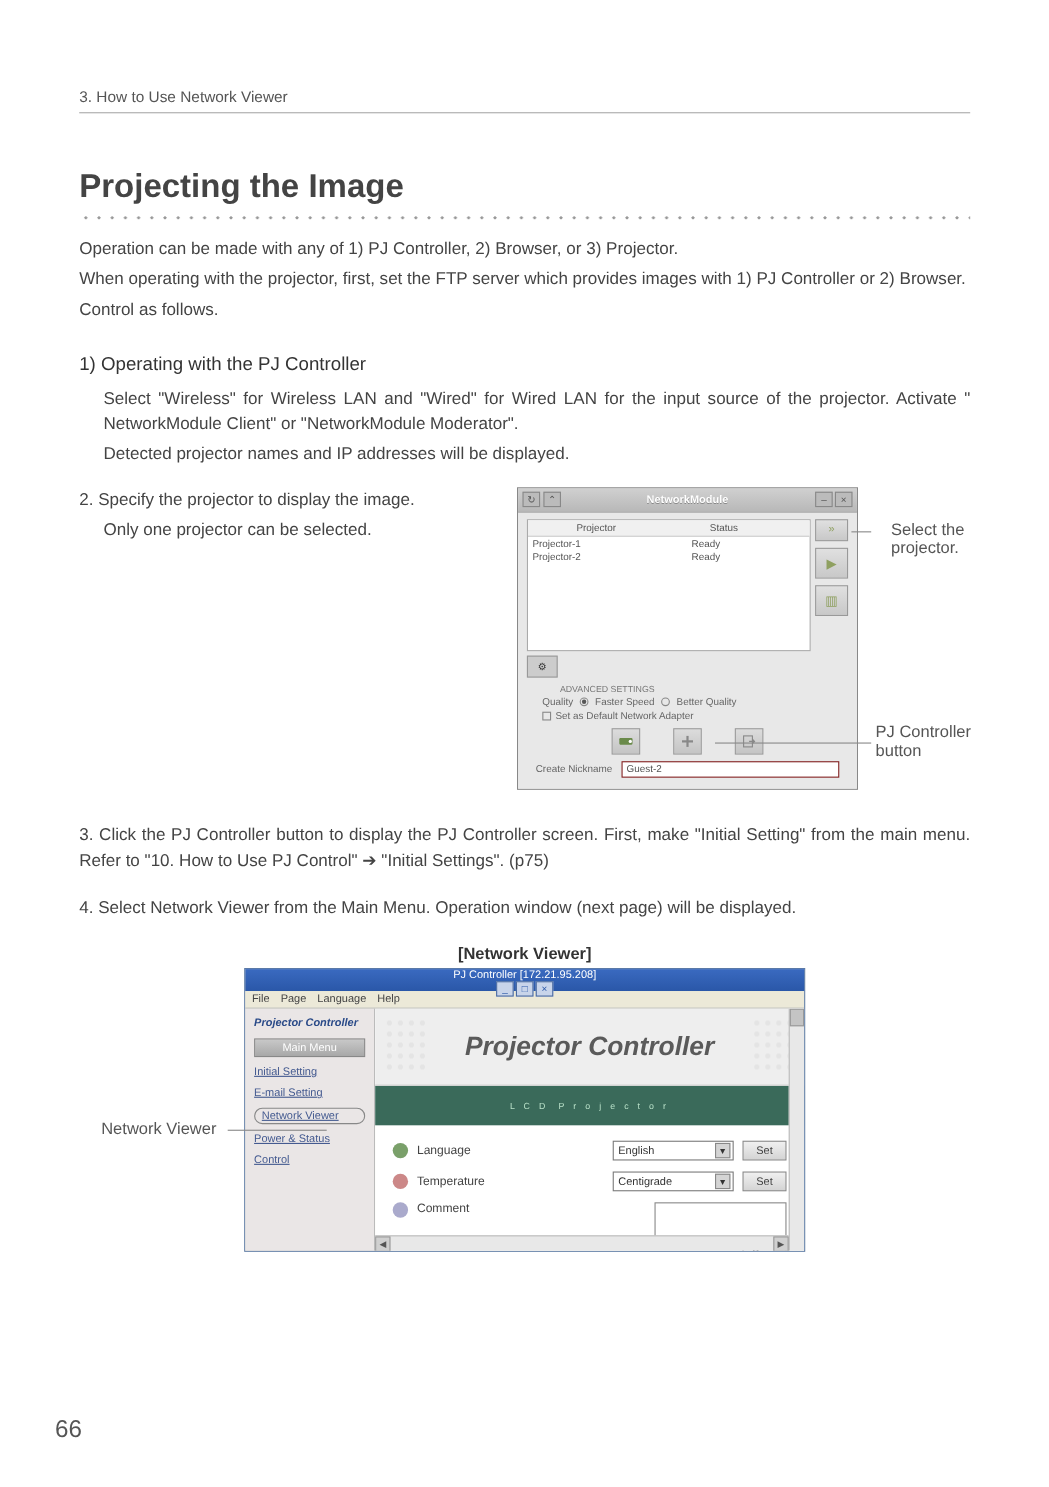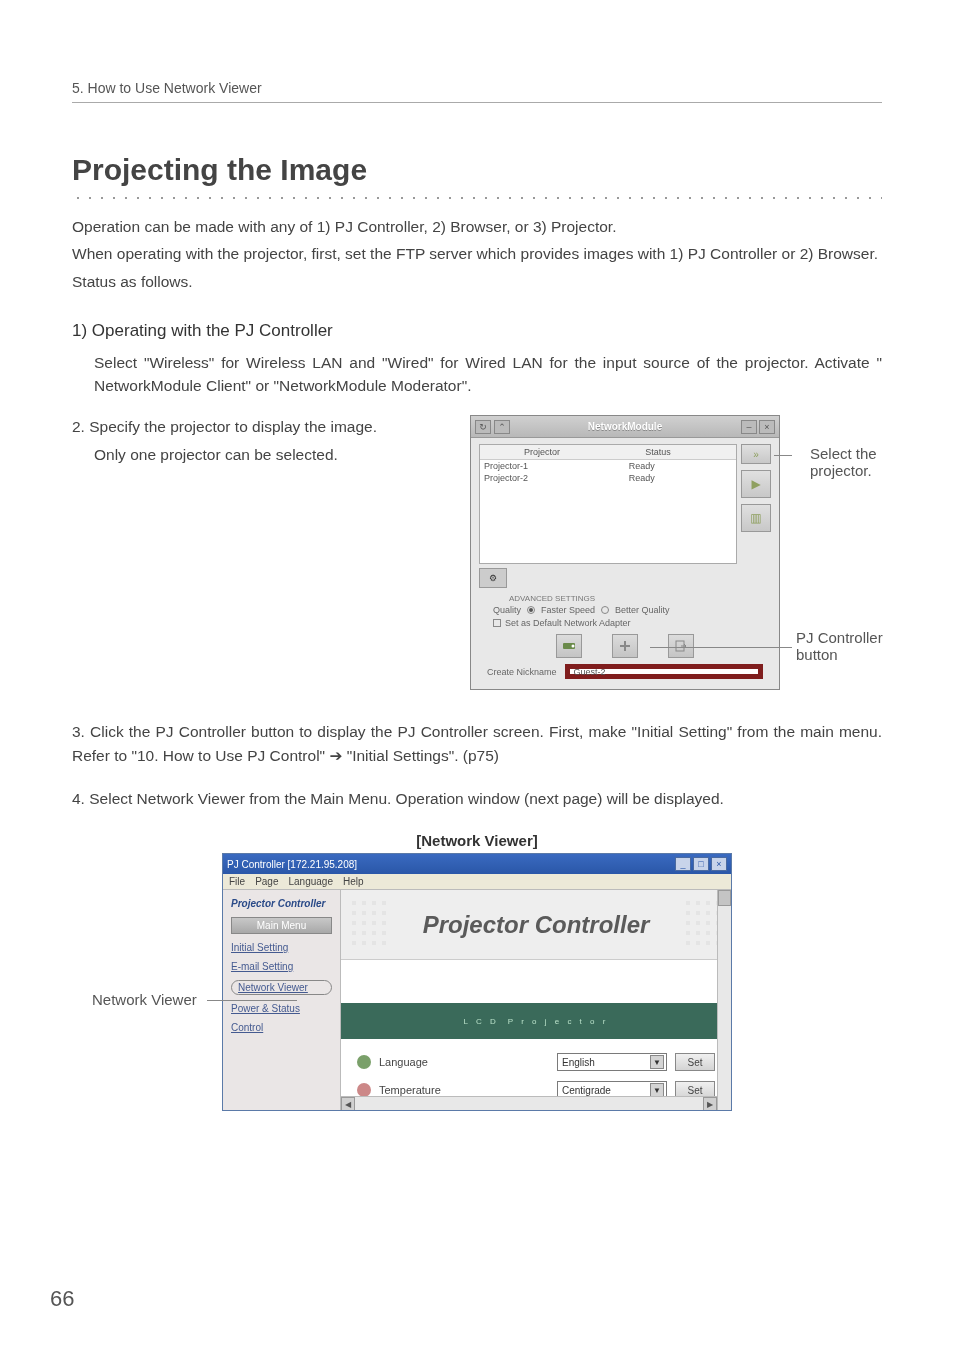--- a/index.html
+++ b/index.html
@@ -142,21 +142,21 @@
       display:flex; gap: 30px; justify-content:center; margin: 2px 0 6px 0;
     }
     .nm-bot-btn {
       width: 26px; height: 24px; background: linear-gradient(#dcdcdc,#c4c4c4);
       border: 1px solid #999; display:flex;align-items:center;justify-content:center;
     }
     .nm-nickrow {
       display:flex; align-items:center; gap: 8px; font-size:9px; color:#666; padding: 0 8px;
     }
     .nm-nick-input {
-      flex:1; height:15px; background:#fff; border:5px solid #7f1d1d;
+      flex:1; height:15px; background:#fff; border:1px solid #7f1d1d;
       display:flex; align-items:center; padding:0 4px; font-size:9px; color:#555;
     }
     .annotation {
       position: absolute;
       font-size: 15px;
       color: #555;
     }
     .leader {
       position:absolute;
       border-top: 1px solid #888;
@@ -182,21 +182,21 @@
     .pjc-window {
       width: 510px;
       border: 1px solid #5b7aa8;
       font-size: 10px;
       background: #ece9d8;
     }
     .pjc-titlebar {
       height: 20px;
       background: linear-gradient(#3a6ac0, #2a57a8);
       display:flex; align-items:center; justify-content:space-between;
-      padding: 0 4px; color:#fff; font-size:10px;
+      padding: 0 4px; color:#fff; font-size:10px;flex-direction:column;
     }
     .pjc-titlebar-icons { display:flex; gap:2px; }
     .pjc-win-btn {
       width: 16px; height: 14px; background:#c8d4ea; border:1px solid #4a6aa0;
       display:flex;align-items:center;justify-content:center;color:#2a57a8;font-size:9px;
     }
     .pjc-menu {
       background:#ece9d8; border-bottom:1px solid #bbb;
       display:flex; gap:10px; padding: 2px 6px; font-size:10px; color:#444;
     }
@@ -237,21 +237,20 @@
       background: radial-gradient(#ddd 35%, transparent 36%) 0 0/10px 10px;
       opacity:.6;
     }
     .pjc-banner::before { left: 8px; }
     .pjc-banner::after { right: 8px; }
     .pjc-lcd {
       height: 14px;
       background:#3a6a5a;
       display:flex; gap:9px; justify-content:center; align-items:center;
       padding:18px 8px;
-      margin-top:43px;
     }
     .pjc-lcd-cell {
       color:#b8e0c8; font-size:8px; letter-spacing:3px;
     }
     .pjc-form { padding: 14px 16px; display:flex; flex-direction:column; gap: 10px; }
     .pjc-row {
       display:flex; align-items:center; gap: 8px; font-size: 11px; color:#444;
     }
     .pjc-row-icon {
       width:14px; height:14px; border-radius:50%; background:#aaa; display:inline-block;
@@ -306,33 +305,34 @@
       top: 147px;
       width: 90px;
       border-top:1px solid #888;
     }
     .spacer-30 { height: 30px; }
     .nm-annotation-block { position: relative; width: 420px; }
   </style>
 </head>
 <body>
 
-<div class="header-line">5. How to Use Network Viewer</div>
+<div class="header-line">3. How to Use Network Viewer</div>
 
 <h1 class="main-title">Projecting the Image</h1>
 <div class="dotted-rule"></div>
 
 <p class="body-text">Operation can be made with any of 1) PJ Controller, 2) Browser, or 3) Projector.</p>
 <p class="body-text justify">When operating with the projector, first, set the FTP server which provides images with 1) PJ Controller or 2) Browser.</p>
-<p class="body-text">Status as follows.</p>
+<p class="body-text">Control as follows.</p>
 
 <div class="section-title">1) Operating with the PJ Controller</div>
 
 <div class="step-block">
   <p class="step step-indent justify">Select "Wireless" for Wireless LAN and "Wired" for Wired LAN for the input source of the projector.  Activate " NetworkModule Client" or "NetworkModule Moderator".</p>
+  <p class="step step-indent">Detected projector names and IP addresses will be displayed.</p>
 </div>
 
 <div class="row-flex">
   <div class="left-col">
     <p class="step">2. Specify the projector to display the image.</p>
     <p class="step step-indent">Only one projector can be selected.</p>
   </div>
 
   <div class="right-col nm-annotation-block">
 

